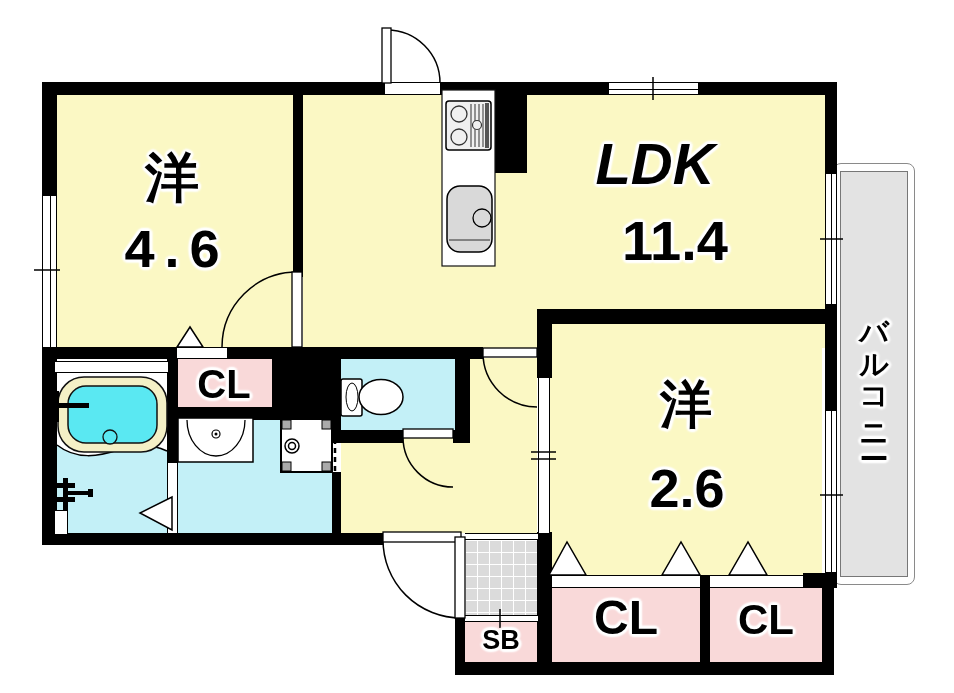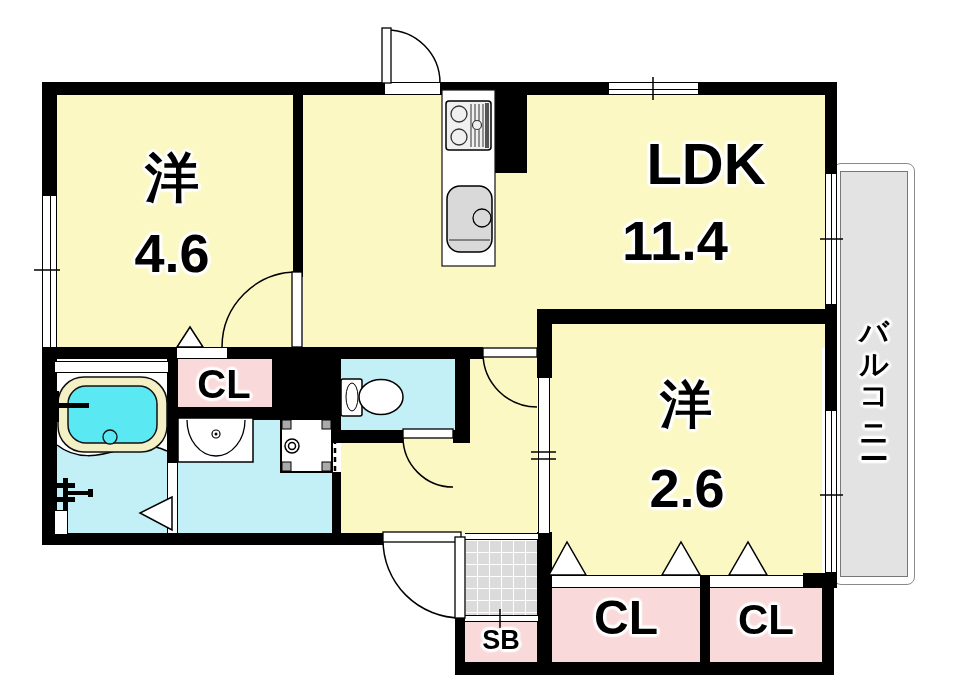--- a/index.html
+++ b/index.html
@@ -181,22 +181,22 @@
       <line x1="653" y1="77" x2="653" y2="100"></line>
       <line x1="820" y1="239" x2="843" y2="239"></line>
       <line x1="820" y1="495" x2="843" y2="495"></line>
       <line x1="531" y1="452" x2="556" y2="452"></line>
       <line x1="531" y1="459" x2="556" y2="459"></line>
       <line x1="500" y1="609" x2="500" y2="628"></line>
     </g>
   </svg>
 
   <div class="lbl" style="left:172px;top:177px;font-size:54px;">洋</div>
-  <div class="lbl" style="left:172px;top:253px;font-size:54px;">4.6</div>
-  <div class="lbl" style="left:706px;top:164px;font-size:58px;">LDK</div>
+  <div class="lbl" style="left:172px;top:253px;font-size:54px;font-family:Liberation Mono, monospace;">4.6</div>
+  <div class="lbl" style="left:655px;top:164px;font-size:58px;font-style:italic;">LDK</div>
   <div class="lbl" style="left:675px;top:241px;font-size:56px;">11.4</div>
   <div class="lbl" style="left:686px;top:404px;font-size:52px;">洋</div>
   <div class="lbl" style="left:687px;top:488px;font-size:54px;">2.6</div>
   <div class="lbl" style="left:224px;top:384px;font-size:40px;">CL</div>
   <div class="lbl" style="left:626px;top:618px;font-size:48px;">CL</div>
   <div class="lbl" style="left:766px;top:620px;font-size:42px;">CL</div>
   <div class="lbl" style="left:501px;top:640px;font-size:27px;">SB</div>
   <div class="lbl lbl-vert" style="left:874px;top:372px;font-size:29px;">バルコニー</div>
 
 </div>

